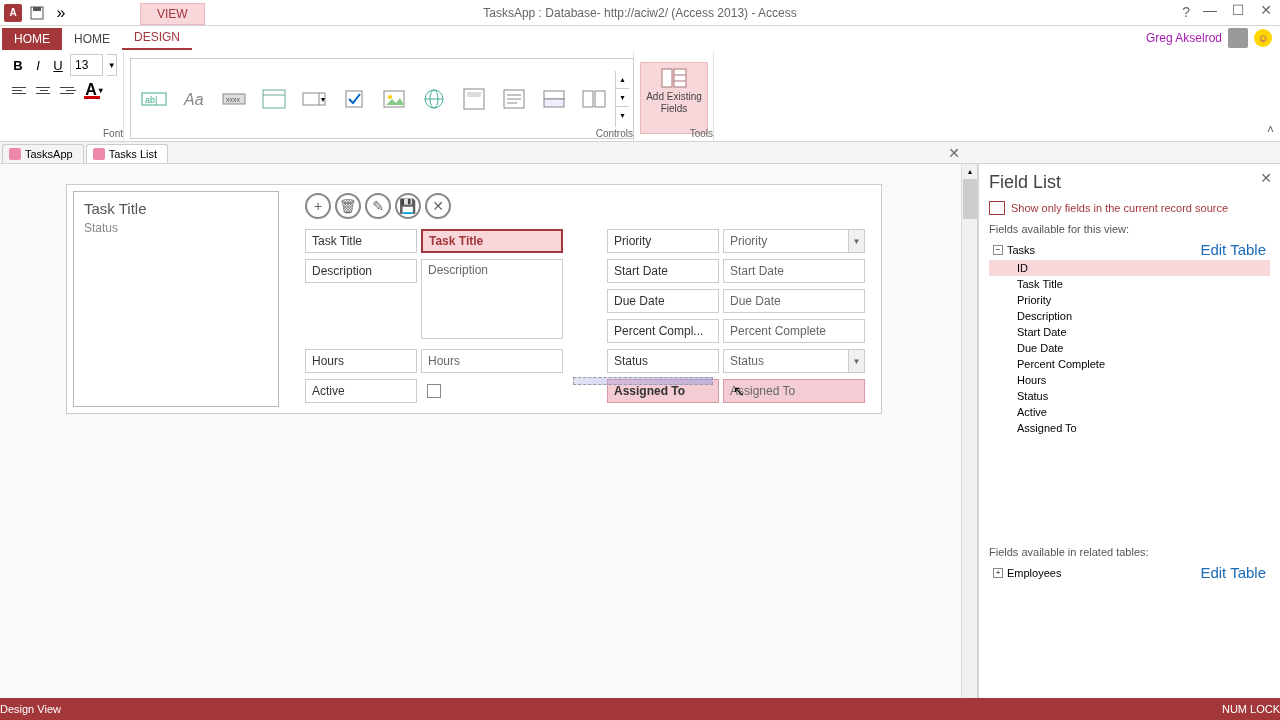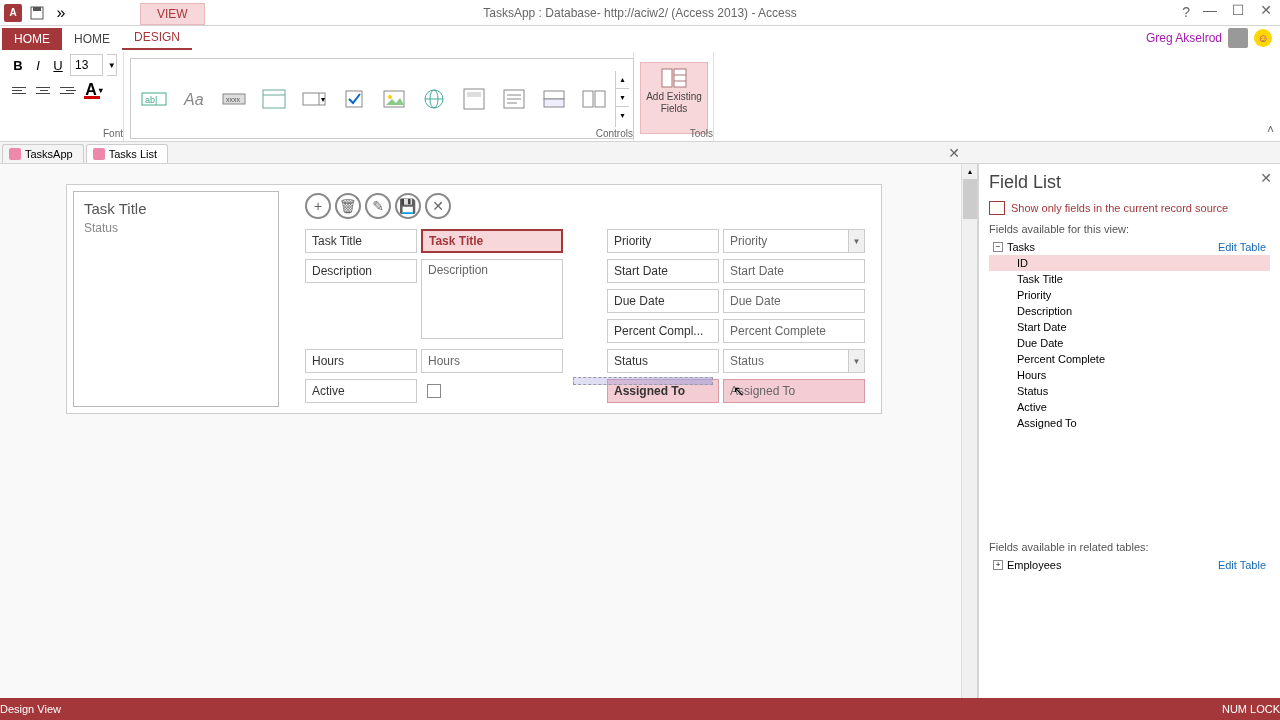--- a/index.html
+++ b/index.html
@@ -91,21 +91,21 @@
 
 .field-list { width: 302px; background: #fff; border-left: 1px solid #d4d4d4; padding: 8px 10px; position: relative; }
 .field-list-title { font-size: 18px; color: #444; margin-bottom: 8px; }
 .field-list-close { position: absolute; right: 8px; top: 6px; font-size: 14px; cursor: pointer; color: #666; }
 .show-only-link { display: flex; align-items: center; gap: 6px; color: #a4373a; font-size: 11px; margin-bottom: 8px; cursor: pointer; }
 .show-only-icon { width: 16px; height: 14px; border: 1px solid #a4373a; }
 .section-label { font-size: 11px; color: #555; margin-bottom: 4px; }
 .tree-row { display: flex; align-items: center; font-size: 11px; padding: 2px 4px; cursor: pointer; }
 .tree-toggle { width: 10px; height: 10px; border: 1px solid #888; margin-right: 4px; display: flex; align-items: center; justify-content: center; font-size: 8px; line-height: 1; }
 .tree-table-name { flex: 1; }
-.edit-table-link { color: #1a6bb8; font-size: 11px; cursor: pointer; margin-left: 39px; }
+.edit-table-link { color: #1a6bb8; font-size: 15px; cursor: pointer; margin-left: 39px; }
 .field-row { padding: 2px 4px 2px 28px; font-size: 11px; cursor: pointer; }
 .field-row.selected { background: #f8d7da; }
 .related-section { margin-top: 110px; }
 
 
 .statusbar { height: 22px; background: #a4373a; color: #fff; display: flex; align-items: center; padding: 0 0; font-size: 11px; position: absolute; bottom: 0; left: 0; right: 0; }
 .statusbar-right { margin-left: auto; }
 </style>
 </head>
 <body>

